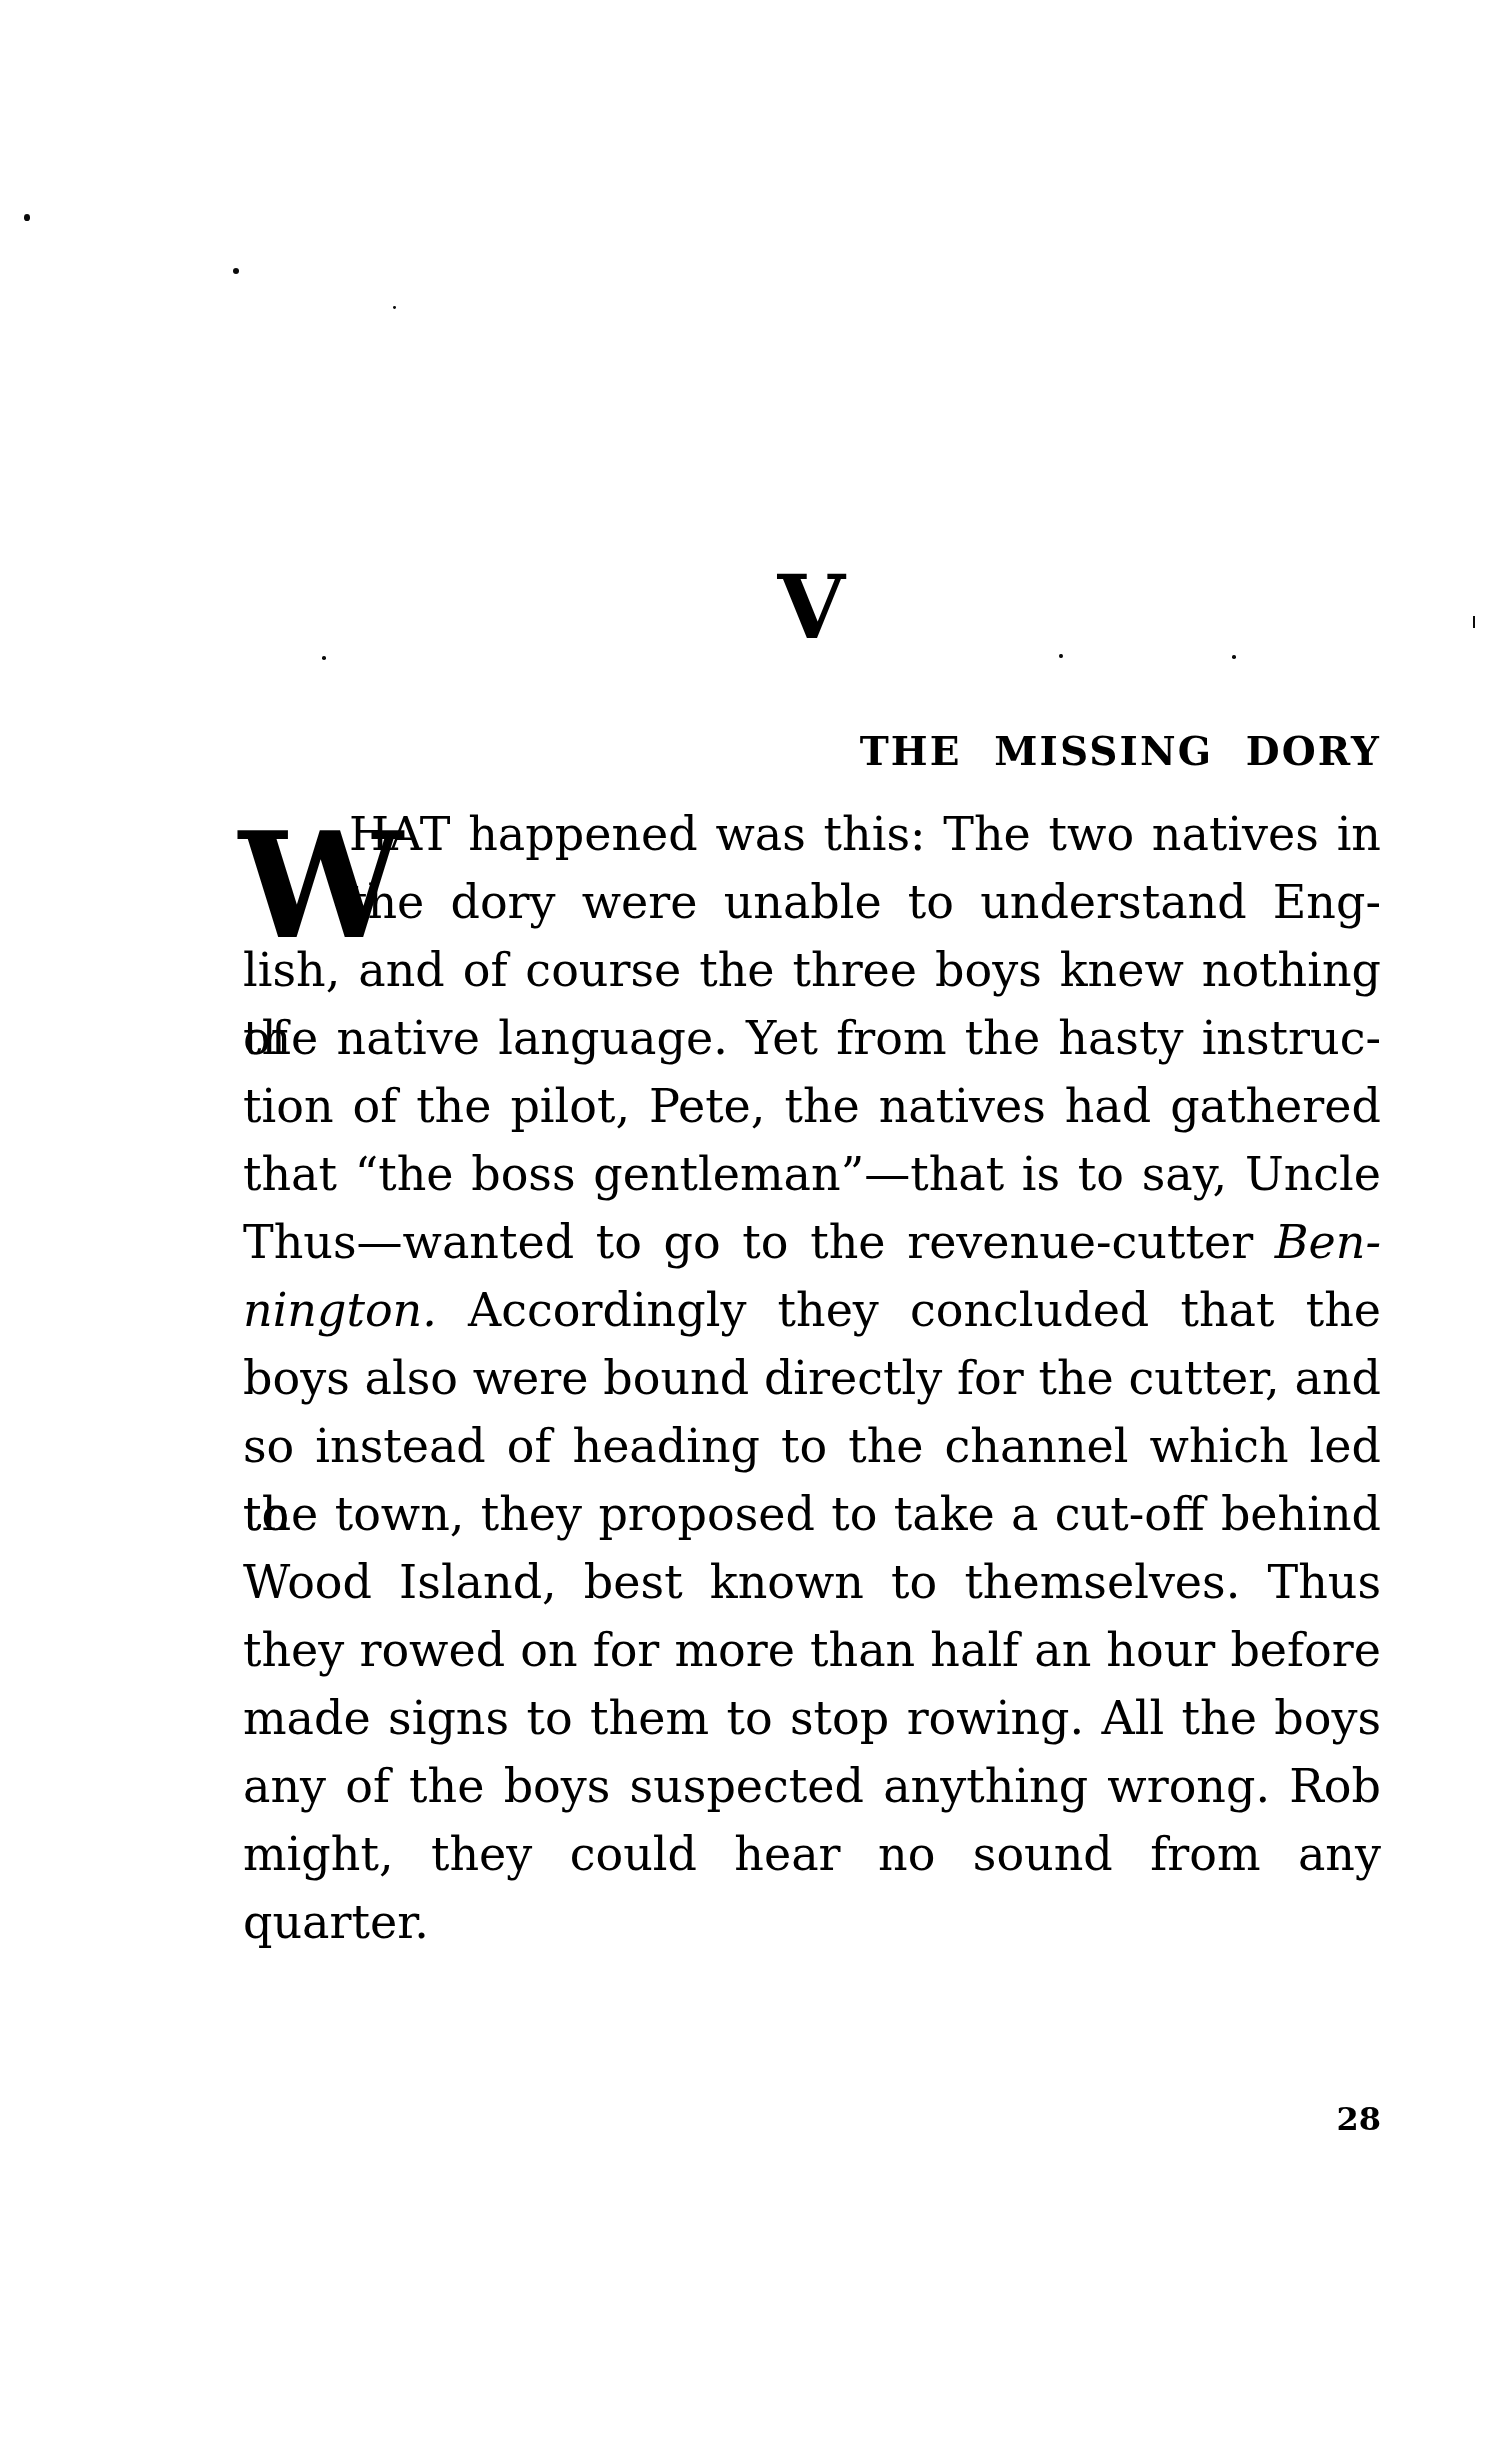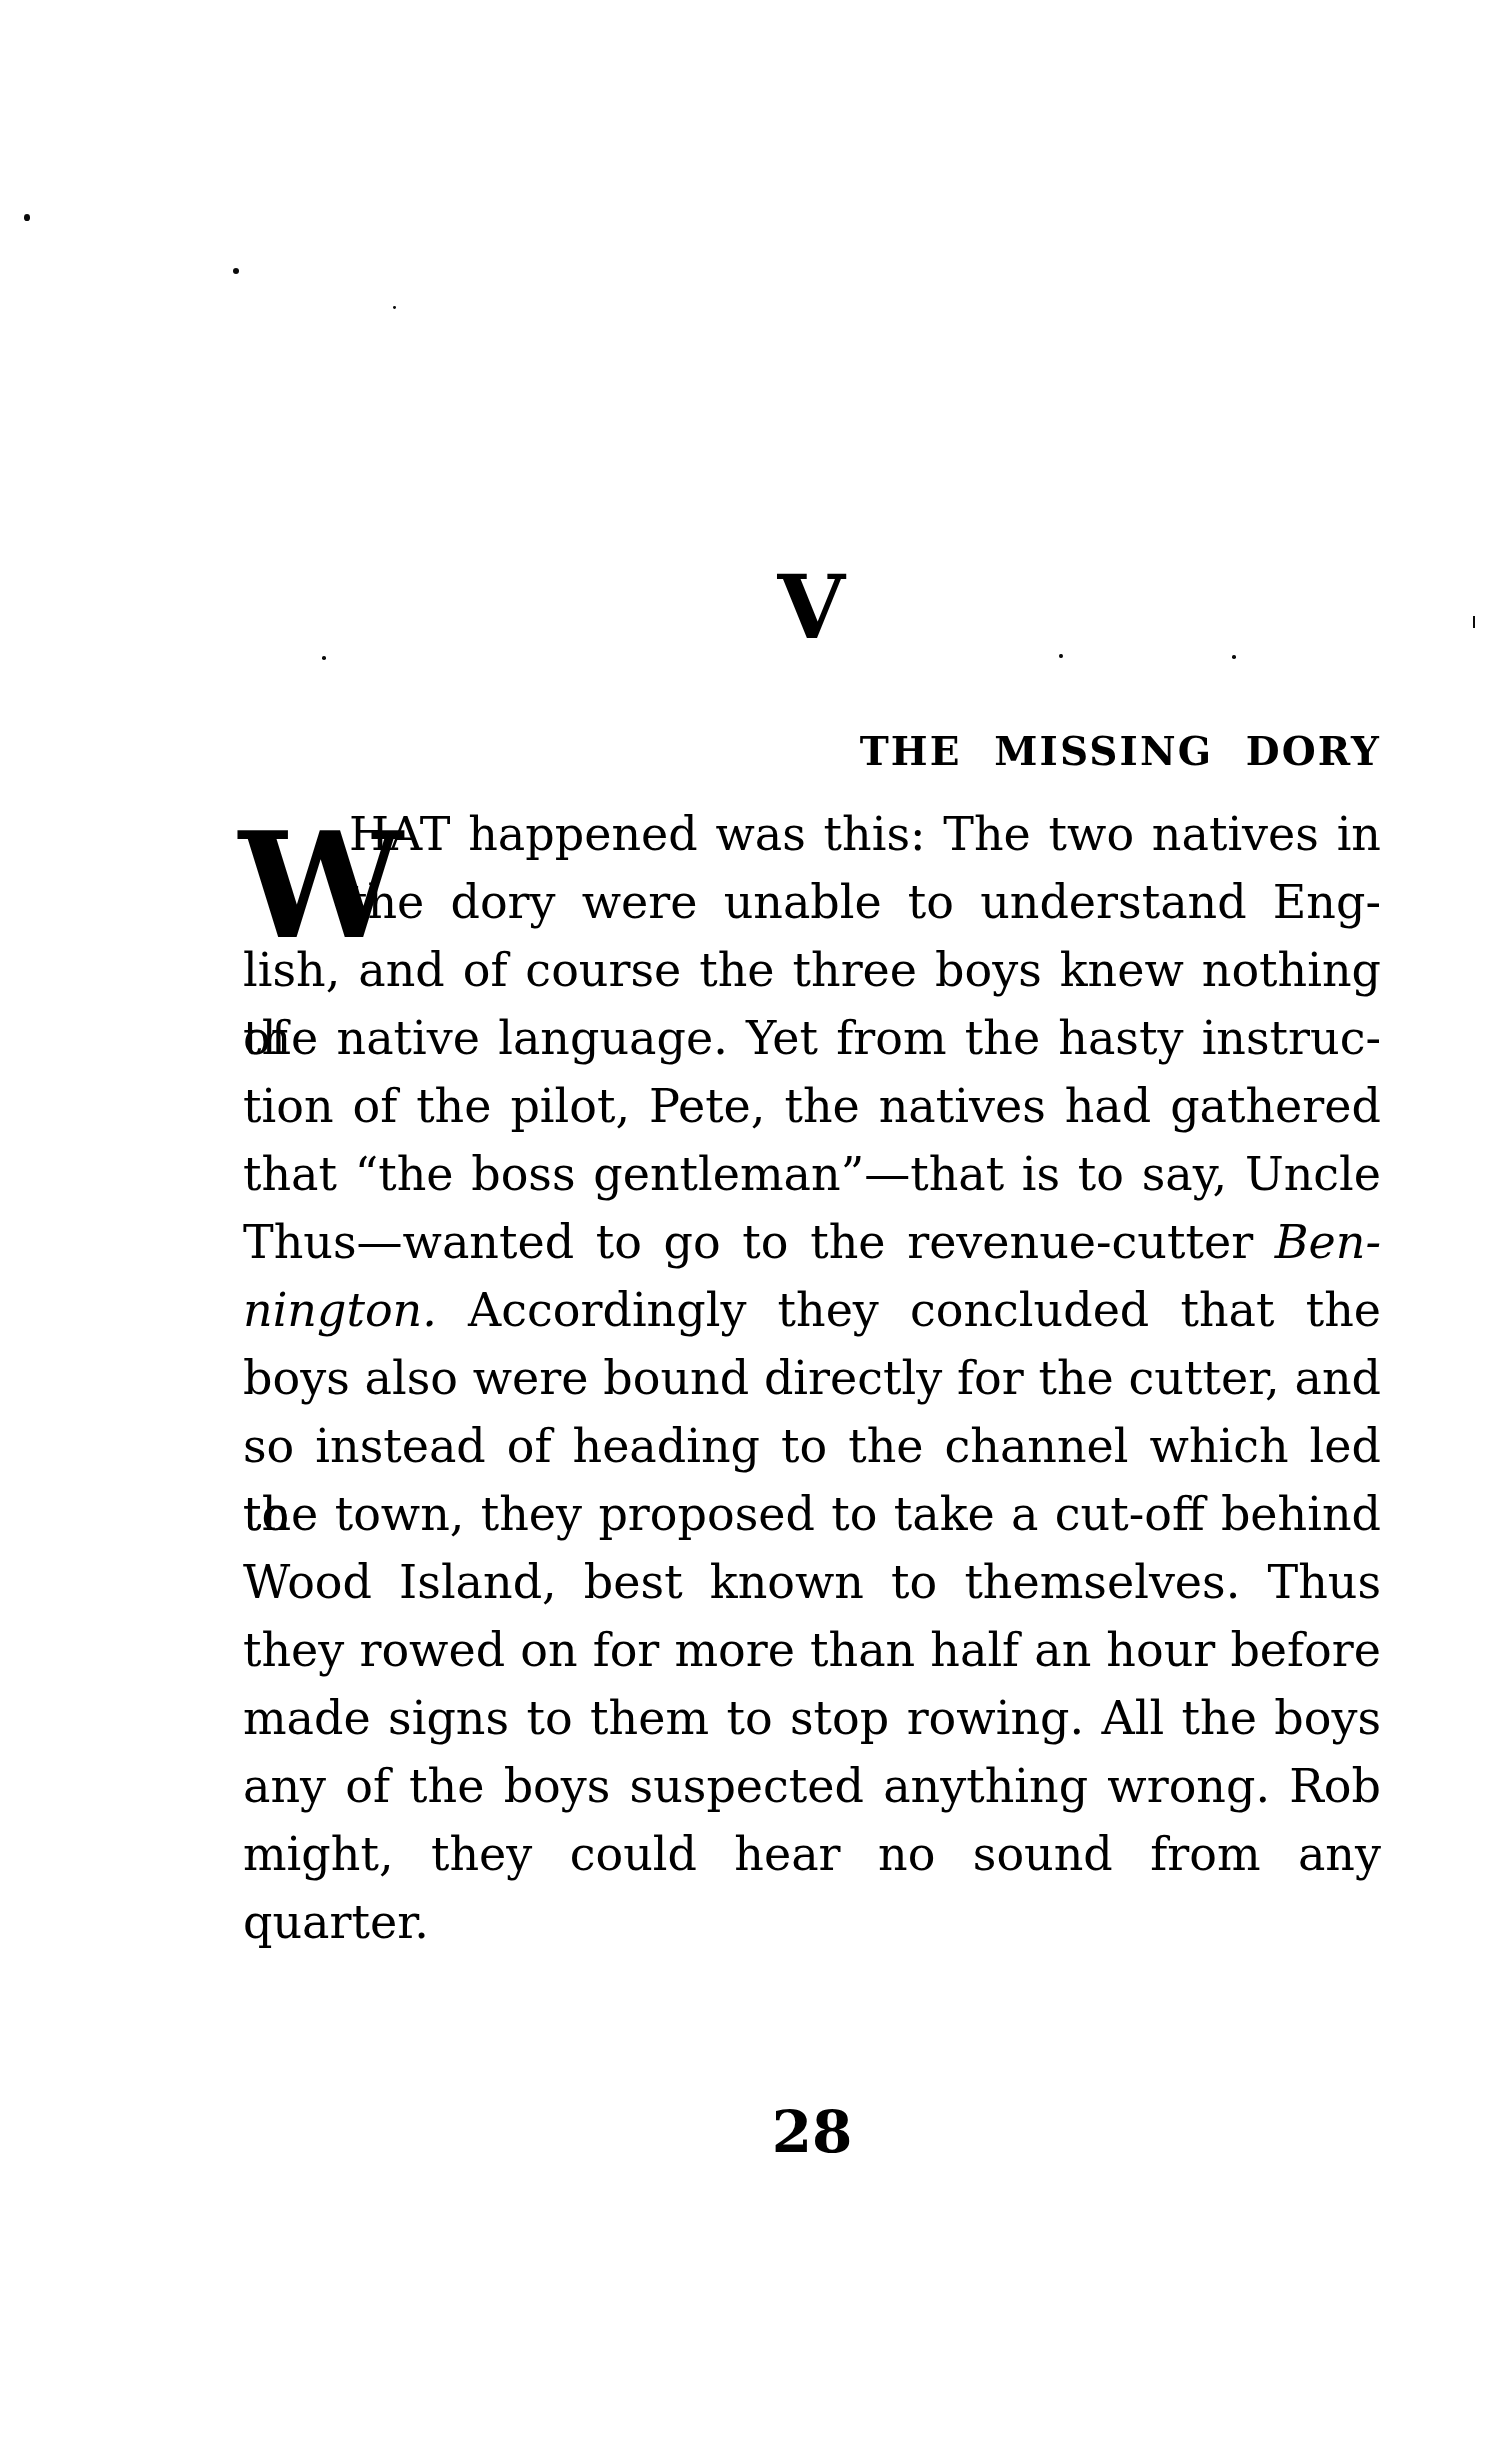--- a/index.html
+++ b/index.html
@@ -67,22 +67,22 @@
     font-size: 146px;
     font-weight: bold;
     line-height: 1;
     letter-spacing: 0;
   }
   .folio {
     position: absolute;
     top: 2103px;
     left: 0;
     width: 1138px;
-    text-align: center;
-    font-size: 58px;
+    text-align: right;
+    font-size: 32px;
     font-weight: bold;
     line-height: 1;
   }
   .speck {
     position: absolute;
     background: #0a0a0a;
     border-radius: 50%;
   }
   .tick {
     position: absolute;

